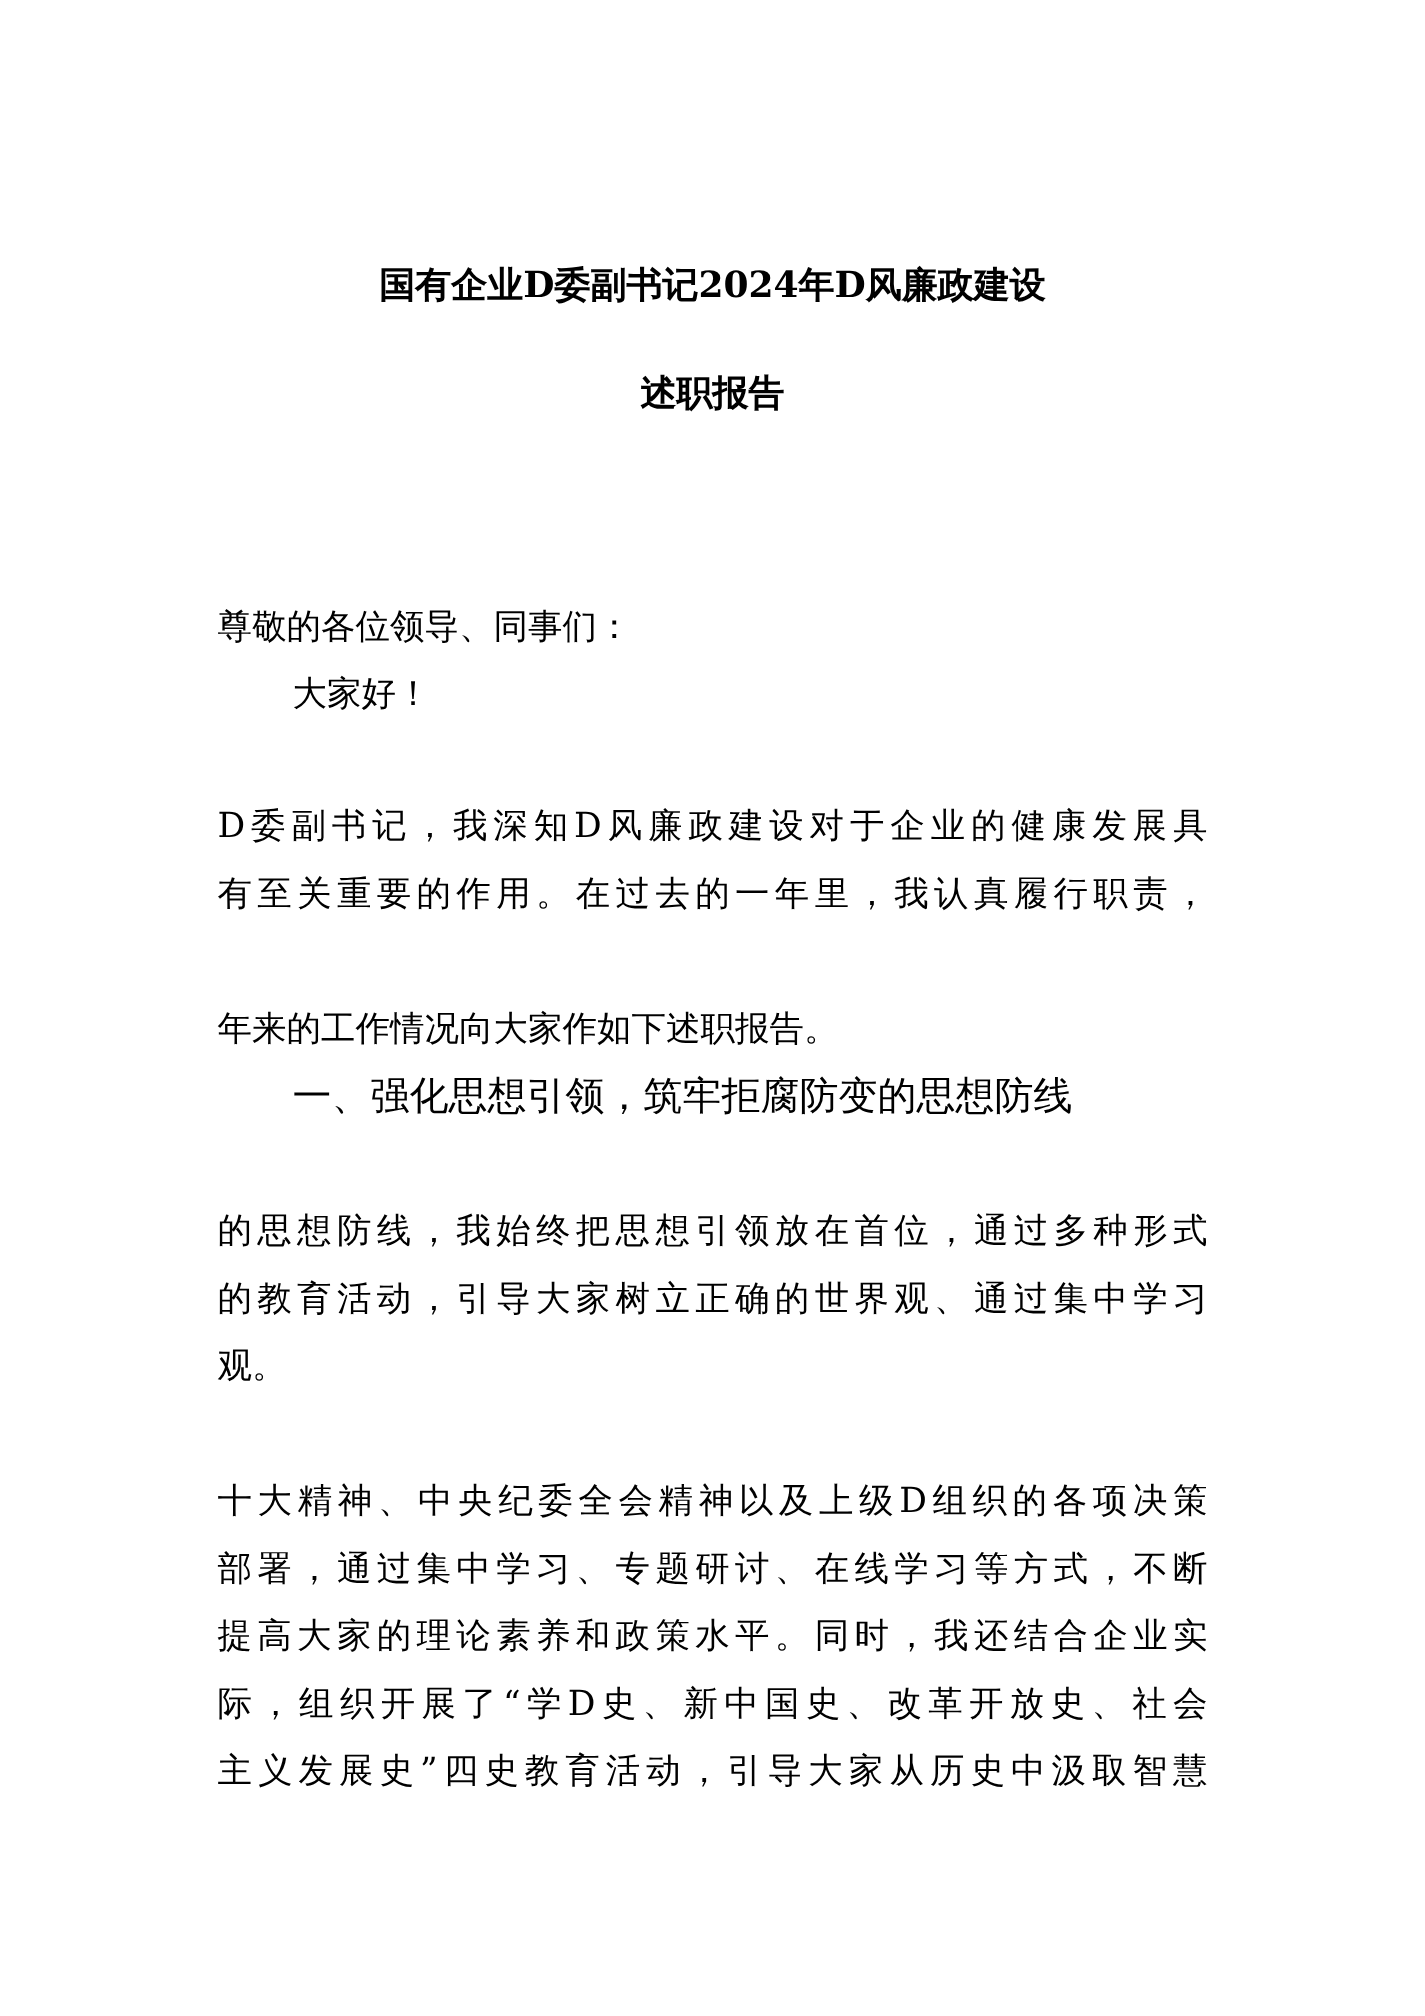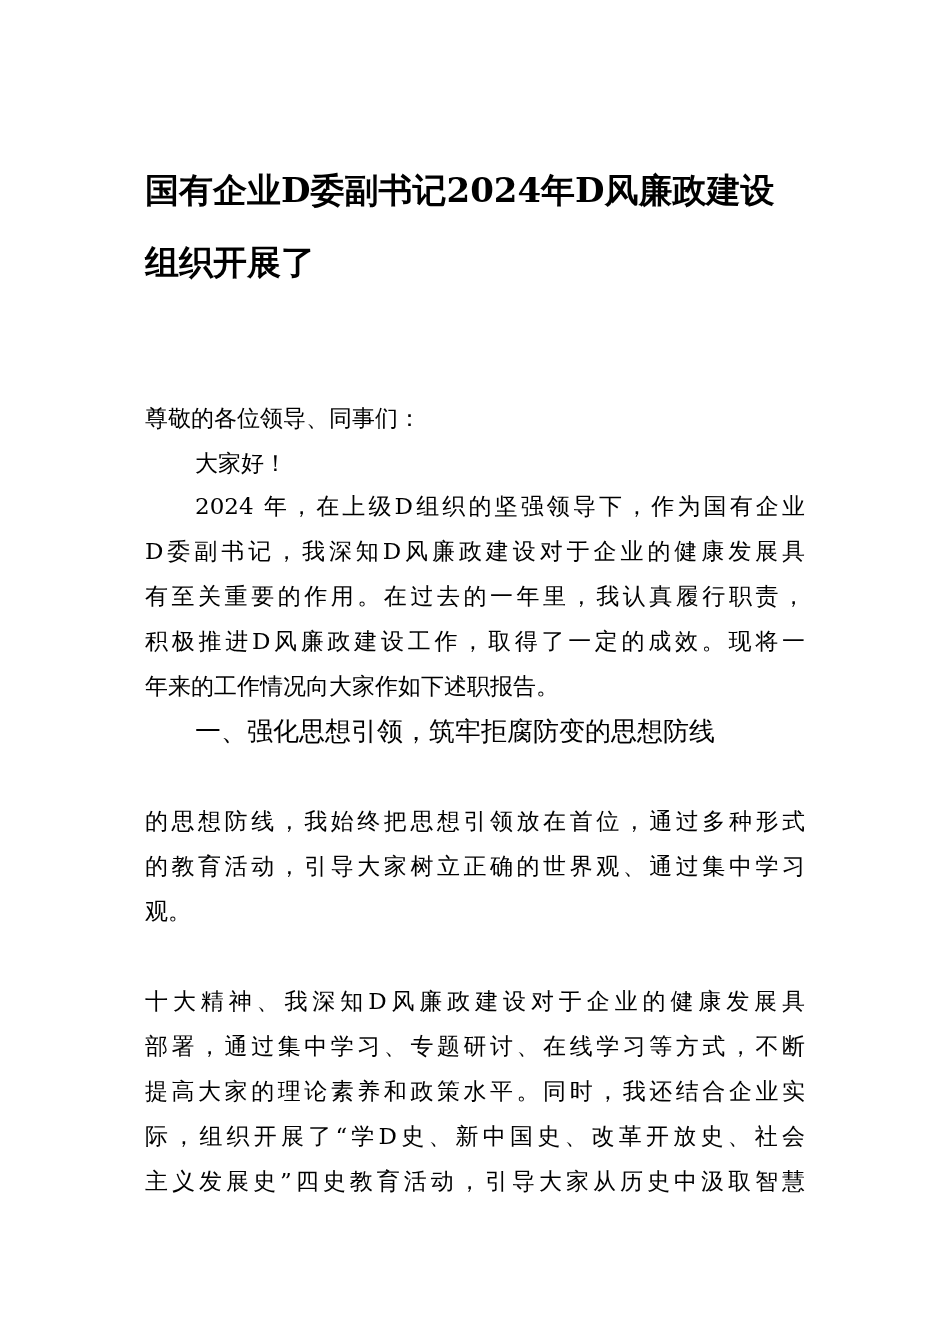--- a/index.html
+++ b/index.html
@@ -20,23 +20,24 @@
       left: 0;
       top: 0;
       width: 950px;
       height: 1344px;
       background: #ffffff;
     }
     .title-line {
       position: absolute;
       left: 145px;
       width: 660px;
+      text-align: center;
       font-family: "DejaVu Serif", "Liberation Serif", serif;
       font-weight: bold;
-      font-size: 34px;
+      font-size: 24px;
       line-height: 40px;
       white-space: nowrap;
       letter-spacing: 0px;
     }
     .line {
       position: absolute;
       left: 145px;
       width: 660px;
       font-size: 23px;
       line-height: 30px;
@@ -60,36 +61,34 @@
       white-space: nowrap;
       font-weight: normal;
     }
   </style>
 </head>
 <body>
 
 <div class="page">
 
   <div class="title-line" style="top:170px;">国有企业D委副书记2024年D风廉政建设</div>
-  <div class="title-line" style="top:242px;">组织开展了</div>
+  <div class="title-line" style="top:242px;">述职报告</div>
 
   <div class="line last" style="top:403px;">尊敬的各位领导、同事们：</div>
   <div class="line indent last" style="top:448px;">大家好！</div>
 
-  <div class="line indent" style="top:491px;">2024 年，在上级D组织的坚强领导下，作为国有企业</div>
   <div class="line" style="top:536px;">D委副书记，我深知D风廉政建设对于企业的健康发展具</div>
   <div class="line" style="top:581px;">有至关重要的作用。在过去的一年里，我认真履行职责，</div>
-  <div class="line" style="top:626px;">积极推进D风廉政建设工作，取得了一定的成效。现将一</div>
   <div class="line last" style="top:671px;">年来的工作情况向大家作如下述职报告。</div>
 
   <div class="heading" style="top:716px;">一、强化思想引领，筑牢拒腐防变的思想防线</div>
 
   <div class="line" style="top:806px;">的思想防线，我始终把思想引领放在首位，通过多种形式</div>
   <div class="line" style="top:851px;">的教育活动，引导大家树立正确的世界观、通过集中学习</div>
   <div class="line last" style="top:896px;">观。</div>
 
-  <div class="line" style="top:986px;">十大精神、我深知D风廉政建设对于企业的健康发展具</div>
+  <div class="line" style="top:986px;">十大精神、中央纪委全会精神以及上级D组织的各项决策</div>
   <div class="line" style="top:1031px;">部署，通过集中学习、专题研讨、在线学习等方式，不断</div>
   <div class="line" style="top:1076px;">提高大家的理论素养和政策水平。同时，我还结合企业实</div>
   <div class="line" style="top:1121px;">际，组织开展了“学D史、新中国史、改革开放史、社会</div>
   <div class="line" style="top:1166px;">主义发展史”四史教育活动，引导大家从历史中汲取智慧</div>
 
 </div>
 
 </body></html>

